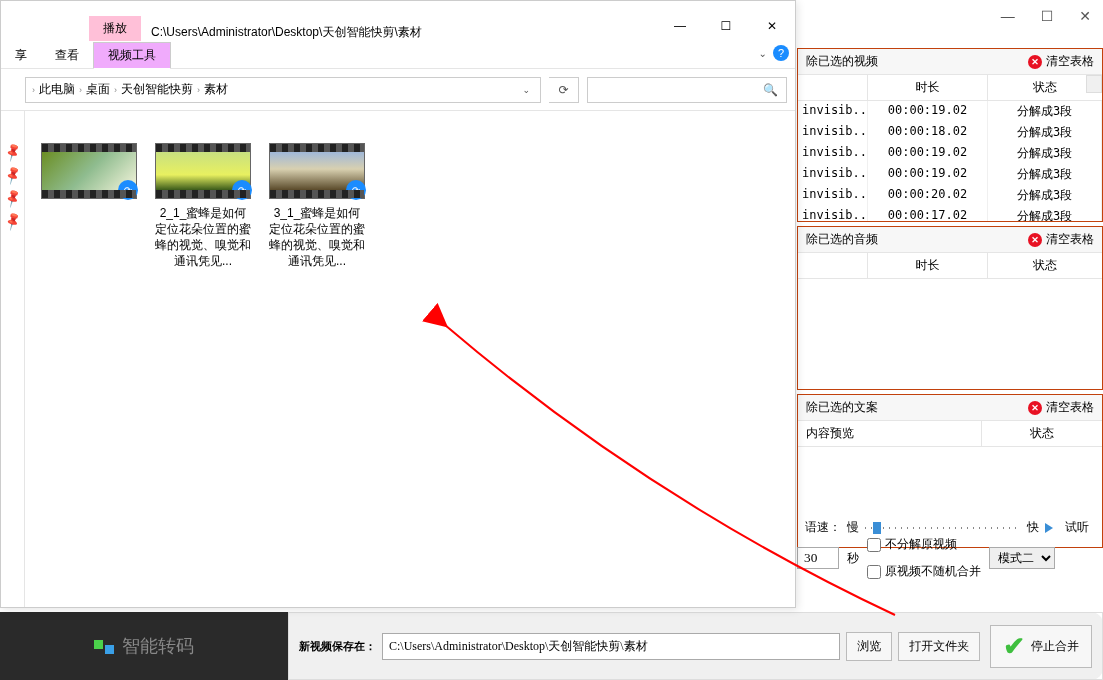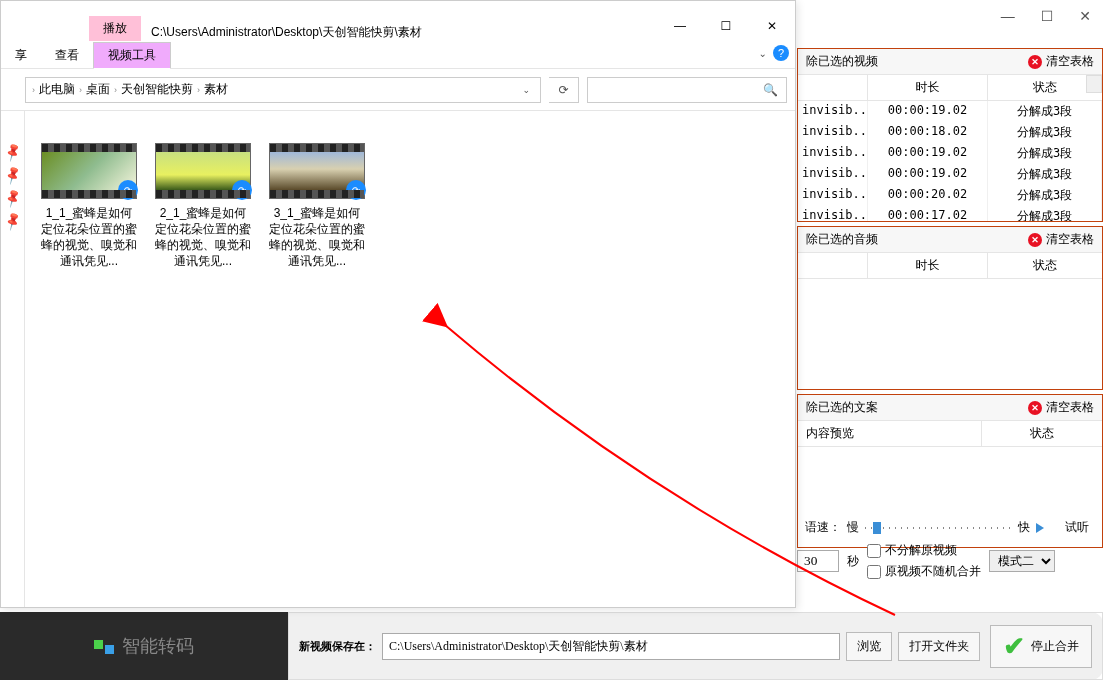--- a/index.html
+++ b/index.html
@@ -68,26 +68,26 @@
 .text-body { height:100px; }
 .text-cols { display:flex; border-bottom:1px solid #e5e5e5; border-top:1px solid #e5e5e5; }
 .text-cols div { padding:4px 8px; border-right:1px solid #e5e5e5; font-size:12px; }
 .text-cols div:first-child { flex:1; }
 .text-cols div:last-child { width:120px; text-align:center; border-right:none; }
 
 
 .speed-row { display:flex; align-items:center; gap:6px; padding:6px 8px; font-size:12px; position:absolute; right:6px; bottom:138px; width:300px; }
 .speed-row .track { flex:1; height:2px; background:repeating-linear-gradient(90deg,#888 0 1px, transparent 1px 6px); position:relative; }
 .speed-row .track .thumb { position:absolute; left:8px; top:-5px; width:8px; height:12px; background:#3a8ed6; }
-.speed-row .try { display:flex; align-items:center; gap:21px; cursor:pointer; }
+.speed-row .try { display:flex; align-items:center; gap:12px; cursor:pointer; }
 .speed-row .try .tri { width:0; height:0; border-left:8px solid #3a8ed6; border-top:5px solid transparent; border-bottom:5px solid transparent; }
 
 .opts-row { position:absolute; right:6px; bottom:100px; width:300px; display:flex; align-items:center; gap:8px; font-size:12px; }
 .opts-row input.sec { width:42px; border:1px solid #aaa; padding:2px 6px; font-family:"SimSun"; }
-.opts-row .chks { display:flex; flex-direction:column; gap:4px; }
+.opts-row .chks { display:flex; flex-direction:column; gap:10px; }
 .opts-row .chks label { display:flex; align-items:center; gap:4px; }
 .opts-row select { border:1px solid #aaa; padding:2px 4px; font-family:"Microsoft YaHei"; font-size:12px; }
 
 .view-icons { position:absolute; left:752px; bottom:80px; display:flex; gap:2px; }
 .view-icons span { width:18px; height:18px; border:1px solid #999; display:flex; align-items:center; justify-content:center; font-size:10px; color:#555; background:#fff; }
 .view-icons span.active { background:#cde6ff; border-color:#3a8ed6; }
 
 
 .bottom-bar { position:absolute; left:0; right:0; bottom:0; height:68px; display:flex; background:#f0f0f0;border-radius:12px; }
 .transcode { width:288px; background:#2a2a2a; color:#888; display:flex; align-items:center; justify-content:center; gap:8px; font-size:18px; }
@@ -291,21 +291,20 @@
       <div class="pin">📌</div>
       <div class="pin">📌</div>
       <div class="pin">📌</div>
     </div>
     <div class="exp-files">
       <div class="file-item">
         <div class="file-thumb thumb1">
             <div class="img"></div>
             <div class="badge">⟳</div>
           </div>
-        <div class="file-name">1_1_蜜蜂是如何定位花朵位置的蜜蜂的视觉、嗅觉和通讯凭见...</div>
       </div>
       <div class="file-item">
         <div class="file-thumb thumb2">
             <div class="img"></div>
             <div class="badge">⟳</div>
           </div>
         <div class="file-name">2_1_蜜蜂是如何定位花朵位置的蜜蜂的视觉、嗅觉和通讯凭见...</div>
       </div>
       <div class="file-item">
         <div class="file-thumb thumb3">

